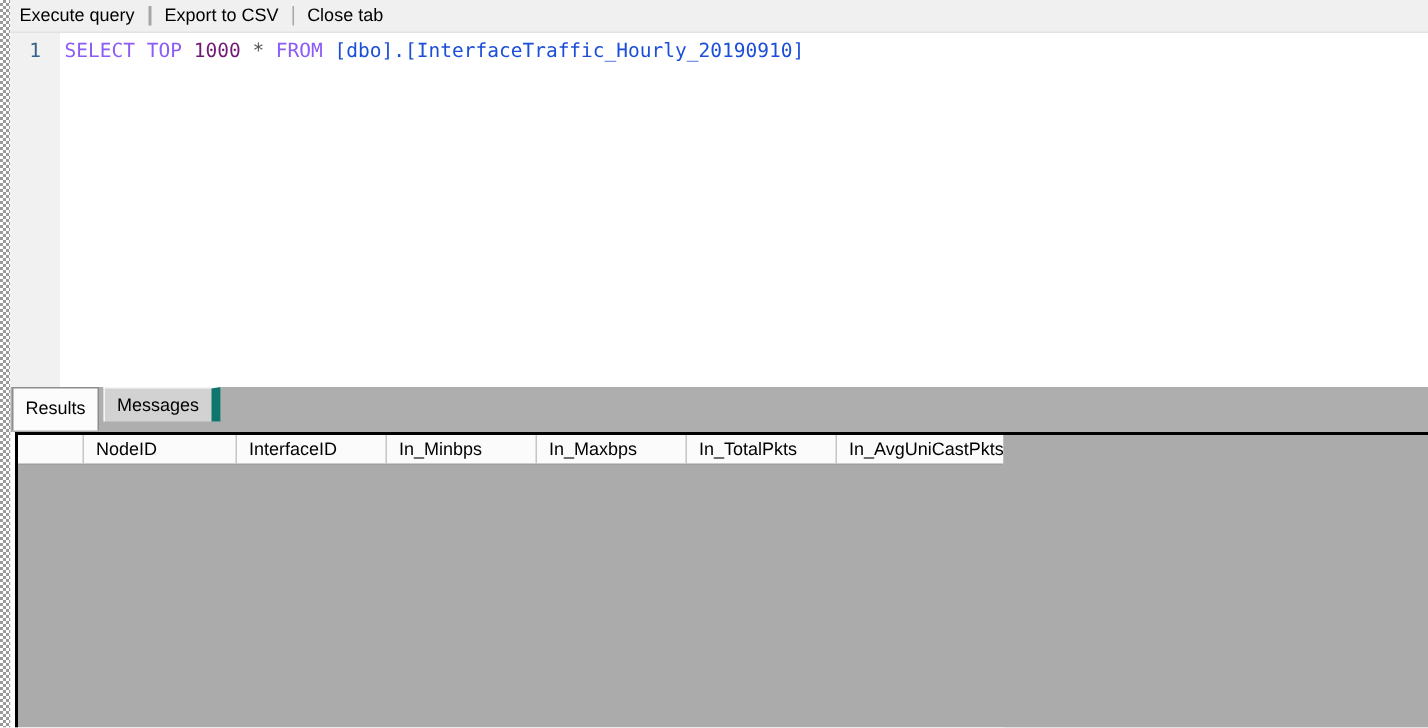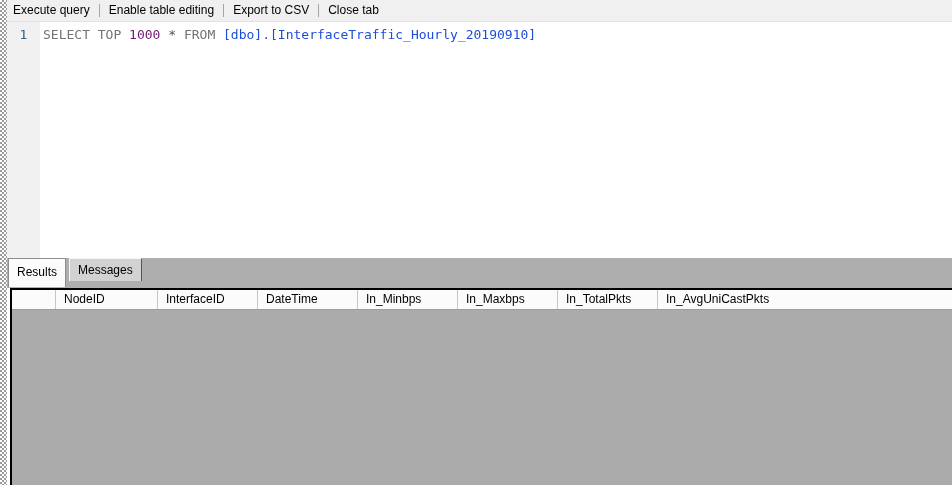--- a/index.html
+++ b/index.html
@@ -63,21 +63,21 @@
     flex: 1;
     padding: 5px 0 0 3px;
     overflow: hidden;
   }
   .code-line {
     font-family: "DejaVu Sans Mono", "Liberation Mono", monospace;
     font-size: 13px;
     line-height: 16px;
     white-space: pre;
   }
-  .tok-keyword    { color: #737373; }
+  .tok-keyword    { color: #8b5cf6; }
   .tok-number     { color: #701a75; }
   .tok-operator   { color: #555555; }
   .tok-identifier { color: #1d4ed8; }
 
   
   .tabstrip {
     height: 30px; flex: none;
     background: #aeaeae;
     display: flex; 
     font-size: 12px;
@@ -96,31 +96,31 @@
     border: 1px solid #8d8d8d;
     border-bottom: none;
   }
   .tab.inactive {
     background: #d2d2d2;
     height: 23px;
     line-height: 22px;
     margin-left: 3px;
     border-top: 1px solid #f5f5f5;
     border-left: 1px solid #f5f5f5;
-    border-right: 1px solid #0f766e;
+    border-right: 6px solid #0f766e;
   }
 
   
   .grid {
     flex: 1;
     margin-left: 3px;
     border-top: 2px solid #000000;
     border-left: 2px solid #000000;
     background: #ababab;
-    display: flex; flex-direction: column;
+    display: flex; flex-direction: row;
     overflow: hidden;
   }
   .grid-header {
     height: 20px; flex: none;
     display: flex;
     background: #fbfbfb;
     border-bottom: 1px solid #9e9e9e;
     font-size: 12px;
     color: #000;
   }
@@ -142,21 +142,20 @@
 </head>
 <body>
 
 <div class="dock-grip"></div>
 
 <div class="content">
 
   <div class="toolbar">
     <div class="toolbar-item">Execute query</div>
     <div class="tb-sep"></div>
-    <div class="toolbar-item">Enable table editing</div>
     <div class="tb-sep"></div>
     <div class="toolbar-item">Export to CSV</div>
     <div class="tb-sep"></div>
     <div class="toolbar-item">Close tab</div>
   </div>
 
   <div class="editor">
     <div class="gutter">
       <div>1</div>
     </div>
@@ -168,21 +167,20 @@
   <div class="tabstrip">
     <div class="tab active">Results</div>
     <div class="tab inactive">Messages</div>
   </div>
 
   <div class="grid">
     <div class="grid-header">
       <div class="hcell selector"></div>
       <div class="hcell c-nodeid">NodeID</div>
       <div class="hcell c-std">InterfaceID</div>
-      <div class="hcell c-std">DateTime</div>
       <div class="hcell c-std">In_Minbps</div>
       <div class="hcell c-std">In_Maxbps</div>
       <div class="hcell c-std">In_TotalPkts</div>
       <div class="hcell c-last">In_AvgUniCastPkts</div>
     </div>
     <div class="grid-body"></div>
   </div>
 
 </div>
 

